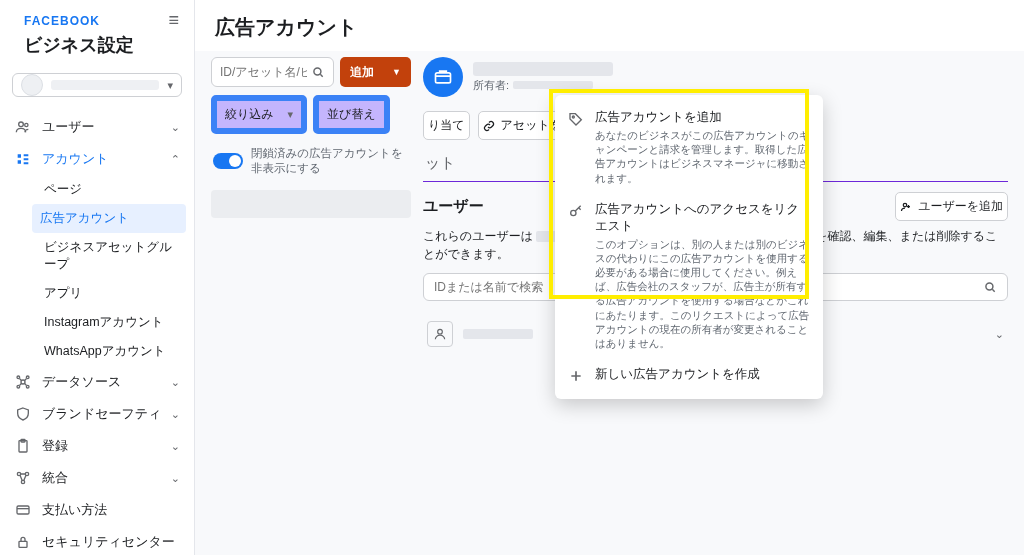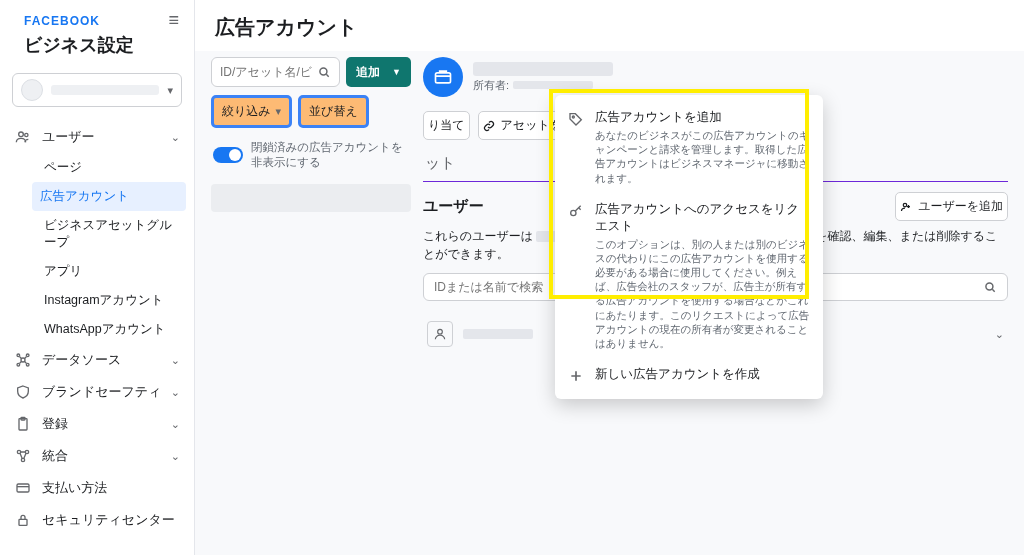--- a/index.html
+++ b/index.html
@@ -26,24 +26,24 @@
   
   .main { flex:1; background:#f8f9fb; display:flex; flex-direction:column; min-width:0;}
   .page-title { font-size:20px; font-weight:700; padding:14px 20px 10px 20px; background:#fff; }
   .content { flex:1; padding: 6px 16px; position:relative; display:flex; gap:12px; }
   
   .col-list { width: 200px; }
   .search-row { display:flex; align-items:center; gap:6px; margin-bottom:8px;}
   .search-box { flex:1; display:flex; align-items:center; border:1px solid #ced0d4; border-radius:6px; background:#fff; padding:4px 8px; height:30px;}
   .search-box input { border:none; outline:none; font-size:12px; width:100%; background:transparent;}
   .search-box .sicon { color:#65676b; margin-left:4px;}
-  .add-btn { background:#0f766e; color:#fff; border:none; border-radius:5px; padding:12px 10px; font-size:12px; font-weight:600; display:flex; align-items:center; gap:12px; cursor:pointer; height:30px;}
+  .add-btn { background:#c2410c; color:#fff; border:none; border-radius:5px; padding:12px 10px; font-size:12px; font-weight:600; display:flex; align-items:center; gap:18px; cursor:pointer; height:30px;}
   .add-btn .tri { font-size:9px;}
   .filter-row { display:flex; gap:6px; margin-bottom:8px;}
-  .pill-btn { border:3px solid #3b82f6; background:#fdba74; border-radius:5px; font-size:12px; padding:5px 8px; display:flex; align-items:center; gap:5px; cursor:pointer; color:#1c1e21;}
+  .pill-btn { border:6px solid #3b82f6; background:#c4b5fd; border-radius:5px; font-size:12px; padding:5px 8px; display:flex; align-items:center; gap:14px; cursor:pointer; color:#1c1e21;}
   .toggle-row { display:flex; align-items:center; gap:8px; font-size:11.5px; color:#606770; padding:4px 2px 10px 2px;}
   .toggle { width:30px; height:16px; background:#1877f2; border-radius:10px; position:relative; flex-shrink:0;}
   .toggle::after { content:""; position:absolute; width:12px; height:12px; background:#fff; border-radius:50%; top:2px; right:2px;}
   .list-placeholder { height:28px; background:#ebedf0; border-radius:4px; margin-top:4px;}
   
   .col-detail { flex:1; background:transparent; min-width:0;}
   .detail-header { display:flex; align-items:center; gap:10px; padding:0 0 10px 0;}
   .detail-avatar { width:40px; height:40px; border-radius:50%; background:#1877f2; display:flex; align-items:center; justify-content:center; color:#fff;}
   .detail-title-bar { height:14px; width:140px; background:#e4e6eb; border-radius:3px;}
   .detail-sub { font-size:11px; color:#606770; margin-top:2px; display:flex; align-items:center; gap:4px;}
@@ -100,20 +100,31 @@
               <path d="M2 20c0-3.5 3-6 7-6s7 2.5 7 6"></path>
               <circle cx="17" cy="9" r="2.5"></circle>
               <path d="M15 20c0-2.5 2-4.5 5-4.5"></path>
             </svg>
         </span>
         <span>ユーザー</span>
       </div>
       <span class="chev">⌄</span>
     </div>
 
+    <div class="nav-item active">
+      <div class="label-wrap">
+        <span class="ico">
+          <svg width="16" height="16" viewBox="0 0 24 24" fill="currentColor">
+              <path d="M4 5h5v5H4zM4 14h5v5H4zM13 5h7v3h-7zM13 11h7v3h-7zM13 17h7v3h-7z"></path>
+            </svg>
+        </span>
+        <span>アカウント</span>
+      </div>
+      <span class="chev">⌃</span>
+    </div>
     <div class="sub-items">
       <div class="sub-item">ページ</div>
       <div class="sub-item current">広告アカウント</div>
       <div class="sub-item">ビジネスアセットグループ</div>
       <div class="sub-item">アプリ</div>
       <div class="sub-item">Instagramアカウント</div>
       <div class="sub-item">WhatsAppアカウント</div>
     </div>
 
     <div class="nav-item">

